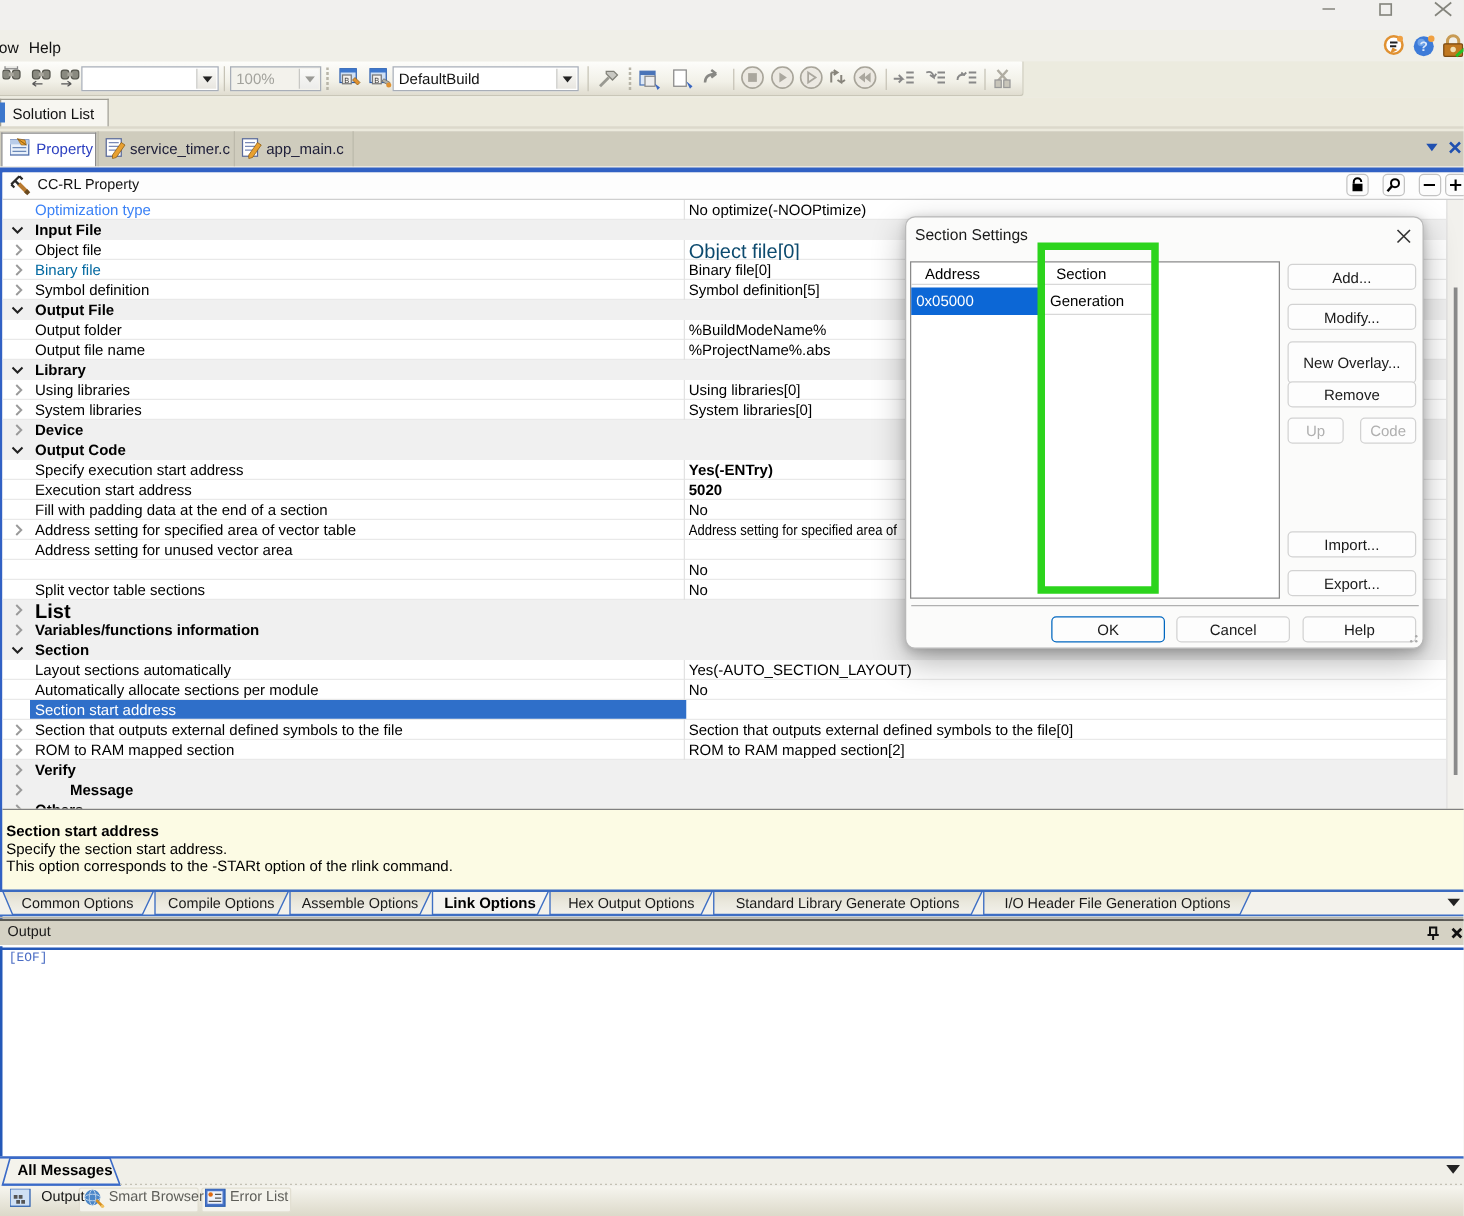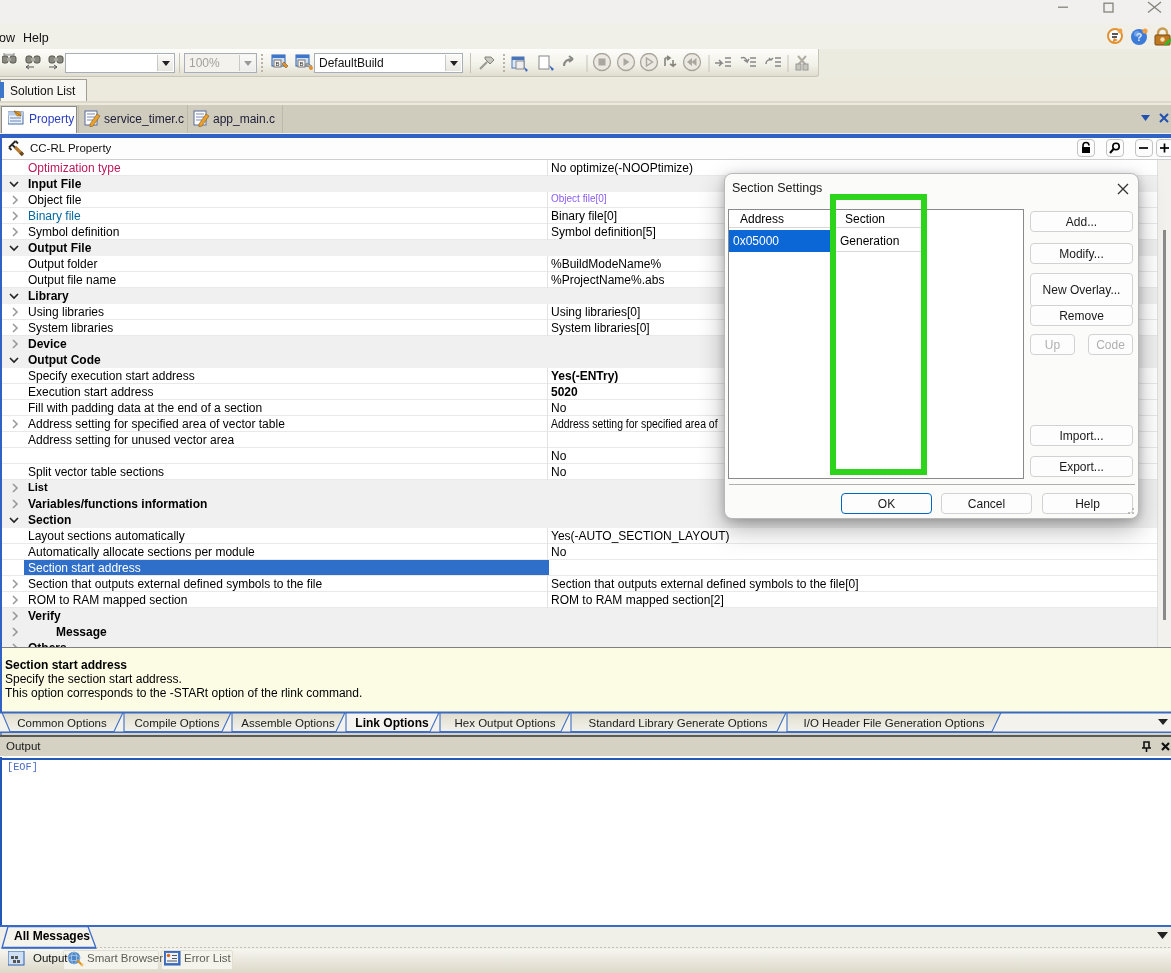--- a/index.html
+++ b/index.html
@@ -226,31 +226,31 @@
   </div>
 <div class="a" style="left:1156px;top:139px;width:18px;height:18px;background:#fcfcfc;border:1px solid #c3c3c3;border-radius:4px;box-sizing:border-box;">
     <svg width="16" height="16" style="position:absolute;left:0;top:0;">
       <line x1="3" y1="8" x2="12" y2="8" stroke="#000" stroke-width="1.7"></line>
       <line x1="7.5" y1="3.5" x2="7.5" y2="12.5" stroke="#000" stroke-width="1.7"></line>
     </svg>
   </div>
 <div class="a" style="left:2px;top:160px;width:1169px;height:487px;background:#fff;overflow:hidden;">
 <div class="a" style="left:0;top:0px;width:1155px;height:16px;background:#fff;border-bottom:1px solid #e9e9e9;box-sizing:border-box;"></div>
 <div class="a" style="left:545px;top:0px;width:1px;height:16px;background:#e2e2e2;"></div>
-<div class="a" style="left:26px;top:1px;font-size:12px;white-space:nowrap;color:#be185d;text-align:center;">Optimization type</div>
+<div class="a" style="left:26px;top:1px;font-size:12px;white-space:nowrap;color:#3b82f6;text-align:center;">Optimization type</div>
 <div class="a" style="left:549px;top:1px;font-size:12px;white-space:nowrap;color:#000;">No optimize(-NOOPtimize)</div>
 <div class="a" style="left:0;top:16px;width:1155px;height:16px;background:#f0f0f0;"></div>
 <div class="a cat" style="left:26px;top:17px;font-size:12px;white-space:nowrap;">Input File</div>
 <svg class="a" style="left:6;top:18;" width="12" height="12">
       <path d="M2 4 l4 4 4 -4" fill="none" stroke="#222" stroke-width="1.6"></path>
     </svg>
 <div class="a" style="left:0;top:32px;width:1155px;height:16px;background:#fff;border-bottom:1px solid #e9e9e9;box-sizing:border-box;"></div>
 <div class="a" style="left:545px;top:32px;width:1px;height:16px;background:#e2e2e2;"></div>
 <div class="a" style="left:26px;top:33px;font-size:12px;white-space:nowrap;color:#000;">Object file</div>
-<div class="a" style="left:549px;top:33px;font-size:10px;white-space:nowrap;color:#8b5cf6;">Object file[0]</div>
+<div class="a" style="left:549px;top:33px;font-size:16px;white-space:nowrap;color:#0c4a6e;">Object file[0]</div>
 <svg class="a" style="left:7;top:34;" width="12" height="12">
       <path d="M4 2 l4 4 -4 4" fill="none" stroke="#9a9a9a" stroke-width="1.6"></path>
     </svg>
 <div class="a" style="left:0;top:48px;width:1155px;height:16px;background:#fff;border-bottom:1px solid #e9e9e9;box-sizing:border-box;"></div>
 <div class="a" style="left:545px;top:48px;width:1px;height:16px;background:#e2e2e2;"></div>
 <div class="a" style="left:26px;top:49px;font-size:12px;white-space:nowrap;color:#0369a1;">Binary file</div>
 <div class="a" style="left:549px;top:49px;font-size:12px;white-space:nowrap;color:#000;">Binary file[0]</div>
 <svg class="a" style="left:7;top:50;" width="12" height="12">
       <path d="M4 2 l4 4 -4 4" fill="none" stroke="#9a9a9a" stroke-width="1.6"></path>
     </svg>
@@ -326,21 +326,21 @@
 <div class="a" style="left:545px;top:272px;width:1px;height:16px;background:#e2e2e2;"></div>
 <div class="a" style="left:26px;top:273px;font-size:12px;white-space:nowrap;color:#000;">Address setting for unused vector area</div>
 <div class="a" style="left:0;top:288px;width:1155px;height:16px;background:#fff;border-bottom:1px solid #e9e9e9;box-sizing:border-box;"></div>
 <div class="a" style="left:545px;top:288px;width:1px;height:16px;background:#e2e2e2;"></div>
 <div class="a" style="left:549px;top:289px;font-size:12px;white-space:nowrap;color:#000;">No</div>
 <div class="a" style="left:0;top:304px;width:1155px;height:16px;background:#fff;border-bottom:1px solid #e9e9e9;box-sizing:border-box;"></div>
 <div class="a" style="left:545px;top:304px;width:1px;height:16px;background:#e2e2e2;"></div>
 <div class="a" style="left:26px;top:305px;font-size:12px;white-space:nowrap;color:#000;">Split vector table sections</div>
 <div class="a" style="left:549px;top:305px;font-size:12px;white-space:nowrap;color:#000;">No</div>
 <div class="a" style="left:0;top:320px;width:1155px;height:16px;background:#f0f0f0;"></div>
-<div class="a cat" style="left:26px;top:321px;font-size:11px;white-space:nowrap;">List</div>
+<div class="a cat" style="left:26px;top:321px;font-size:16px;white-space:nowrap;">List</div>
 <svg class="a" style="left:7;top:322;" width="12" height="12">
       <path d="M4 2 l4 4 -4 4" fill="none" stroke="#9a9a9a" stroke-width="1.6"></path>
     </svg>
 <div class="a" style="left:0;top:336px;width:1155px;height:16px;background:#f0f0f0;"></div>
 <div class="a cat" style="left:26px;top:337px;font-size:12px;white-space:nowrap;">Variables/functions information</div>
 <svg class="a" style="left:7;top:338;" width="12" height="12">
       <path d="M4 2 l4 4 -4 4" fill="none" stroke="#9a9a9a" stroke-width="1.6"></path>
     </svg>
 <div class="a" style="left:0;top:352px;width:1155px;height:16px;background:#f0f0f0;"></div>
 <div class="a cat" style="left:26px;top:353px;font-size:12px;white-space:nowrap;">Section</div>

